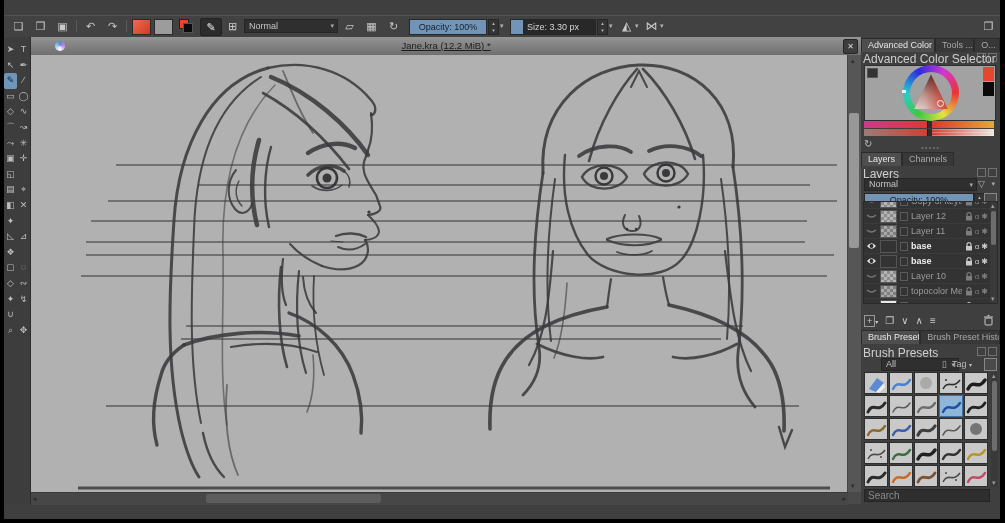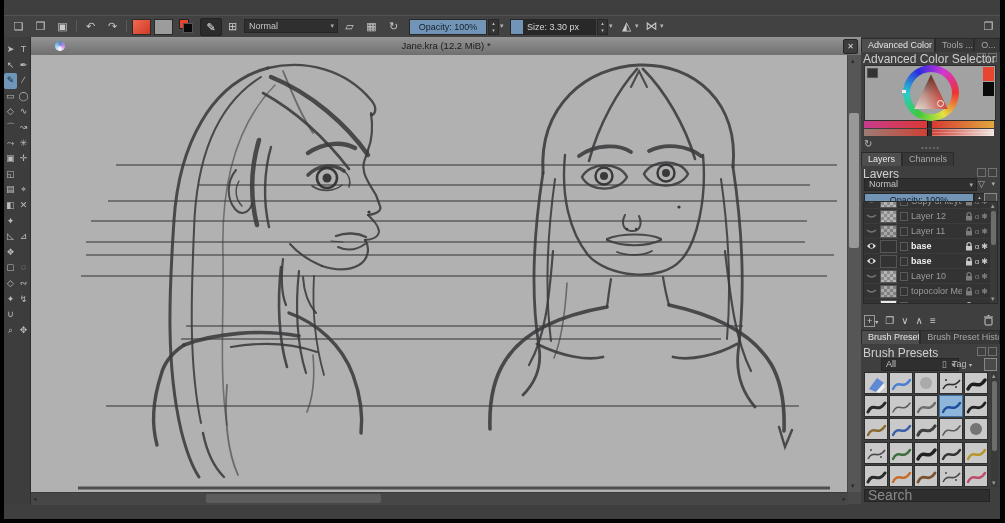--- a/index.html
+++ b/index.html
@@ -11,21 +11,21 @@
   .tbtn{position:absolute;top:2px;width:17px;height:16px;color:#c9c9c9;font-size:11px;line-height:16px;text-align:center;}
   .sep{position:absolute;top:4px;width:1px;height:12px;background:#5a5a5a;}
   .swatch{position:absolute;top:3px;width:17px;height:14px;border:1px solid #2a2a2a;}
   .slider{position:absolute;top:3px;height:14px;border:1px solid #272727;font-size:9px;text-align:center;line-height:14px;}
   .spin{position:absolute;top:3px;width:9px;height:14px;background:#343434;border:1px solid #272727;color:#bbb;font-size:5px;line-height:7px;text-align:center;}
   .ddarrow{position:absolute;top:6px;color:#b5b5b5;font-size:7px;}
   .toolbox{position:absolute;left:0;top:37px;width:26px;bottom:15px;background:#3d3d3d;border-right:1px solid #2d2d2d;display:flex;flex-wrap:wrap;align-content:flex-start;padding-top:5px;}
   .tool{width:13px;height:15.6px;font-size:9px;color:#bdbdbd;text-align:center;line-height:15px;}
   .tool.active{background:#6d96b8;color:#102030;border-radius:2px;}
   .docwin{position:absolute;left:27px;top:37px;width:830px;height:467px;background:#b1b1b1;}
-  .doctitle{position:absolute;left:0;top:0;right:0;height:18px;background:linear-gradient(#949494,#6f6f6f);border-bottom:1px solid #5c5c5c;font-size:9.5px;color:#1d1d1d;text-align:center;line-height:18px;}
+  .doctitle{position:absolute;left:0;top:0;right:0;height:18px;background:linear-gradient(#949494,#6f6f6f);border-bottom:1px solid #5c5c5c;font-size:9.5px;color:#1d1d1d;text-align:center;line-height:18px;text-decoration:underline;}
   .kicon{position:absolute;left:24px;top:4px;width:10px;height:10px;border-radius:50%;background:conic-gradient(#58b,#c8e,#fff,#9cf,#58b);}
   .dclose{position:absolute;right:3px;top:2px;width:13px;height:13px;background:#3d3d3d;border:1px solid #252525;color:#ddd;font-size:8px;line-height:13px;text-align:center;border-radius:2px;}
   .canvas{position:absolute;left:0;top:18px;width:817px;height:437px;background:#b1b1b1;overflow:hidden;}
   .vscroll{position:absolute;right:0;top:18px;width:13px;height:437px;background:#565656;border-left:1px solid #454545;}
   .vthumb{position:absolute;left:1px;width:10px;background:#989898;border-radius:2px;}
   .hscroll{position:absolute;left:0;bottom:0;height:12px;width:817px;background:#474747;border-top:1px solid #3a3a3a;}
   .hthumb{position:absolute;top:1px;height:9px;background:#5d5d5d;border-radius:2px;}
   .scorner{position:absolute;right:0;bottom:0;width:13px;height:12px;background:#4a4a4a;}
   .sarrow{position:absolute;color:#2a2a2a;font-size:7px;}
   .rpanel{position:absolute;left:857px;top:37px;width:139px;bottom:15px;background:#3f3f3f;font-size:9px;color:#bcbcbc;}
@@ -54,21 +54,21 @@
   .th-checker2{background:repeating-conic-gradient(#a8a8a8 0% 25%,#7f7f7f 0% 50%) 0 0/6px 6px;}
   .th-white{background:#e9e9e9;}
   .lbadge{width:6px;height:7px;border:1px solid #777;flex:none;opacity:.6;}
   .licons{display:flex;gap:2px;align-items:center;flex:none;margin-right:9px;font-size:8px;}
   .lscroll{position:absolute;right:0;top:0;bottom:0;width:7px;background:#3a3a3a;}
   .lsthumb{position:absolute;left:1px;width:5px;background:#6d6d6d;border-radius:2px;}
   .lbtns{position:absolute;left:3px;right:3px;display:flex;gap:7px;color:#c9c9c9;font-size:10px;align-items:center;}
   .grid{position:absolute;left:3px;width:126px;display:flex;flex-wrap:wrap;gap:1px;overflow:hidden;}
   .bcell{width:24px;height:22px;background:#c9c9c9;border:1px solid #2e2e2e;box-sizing:border-box;}
   .bcell.sel{background:#8db6da;border-color:#3c6f9d;}
-  .searchbox{position:absolute;left:3px;right:10px;height:11px;background:#2e2e2e;border:1px solid #242424;color:#8a8a8a;font-size:14px;padding-left:3px;line-height:11px;}
+  .searchbox{position:absolute;left:3px;right:10px;height:11px;background:#2e2e2e;border:1px solid #242424;color:#8a8a8a;font-size:10px;padding-left:3px;line-height:11px;}
   .statusbar{position:absolute;left:0;right:0;bottom:0;height:15px;background:#3a3a3a;border-top:1px solid #2c2c2c;font-size:9.5px;color:#c2c2c2;}
   .docsize{position:absolute;left:739px;top:1px;height:11px;border:1px solid #5a5a5a;padding:0 6px;line-height:11px;}
   .zslider{position:absolute;top:7px;height:2px;background:#7294b6;}
   .zthumb{position:absolute;top:3px;width:7px;height:9px;background:#9d9d9d;border:1px solid #2a2a2a;}
   svg{display:block;}
 </style>
 </head>
 <body>
 
 <div id="app">

